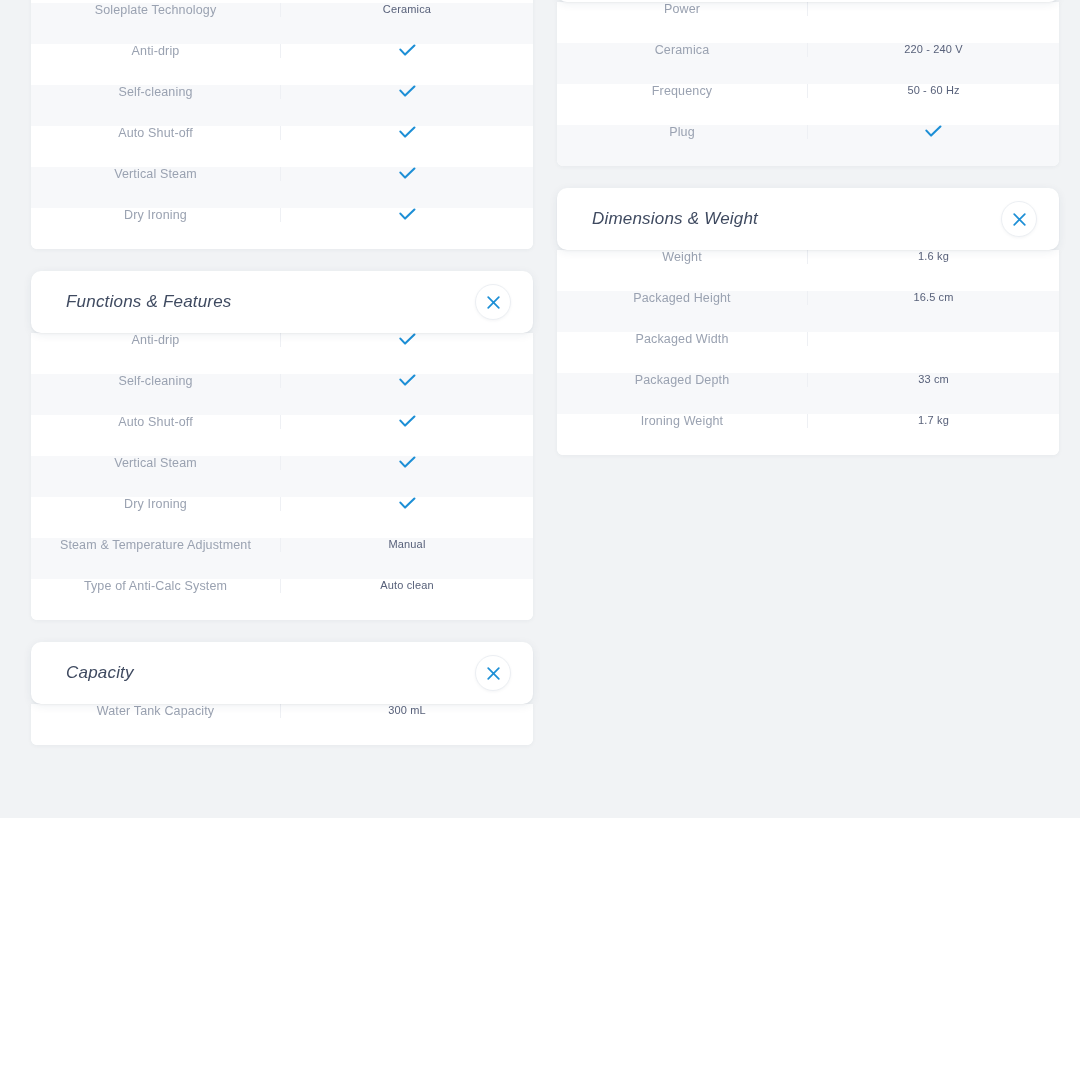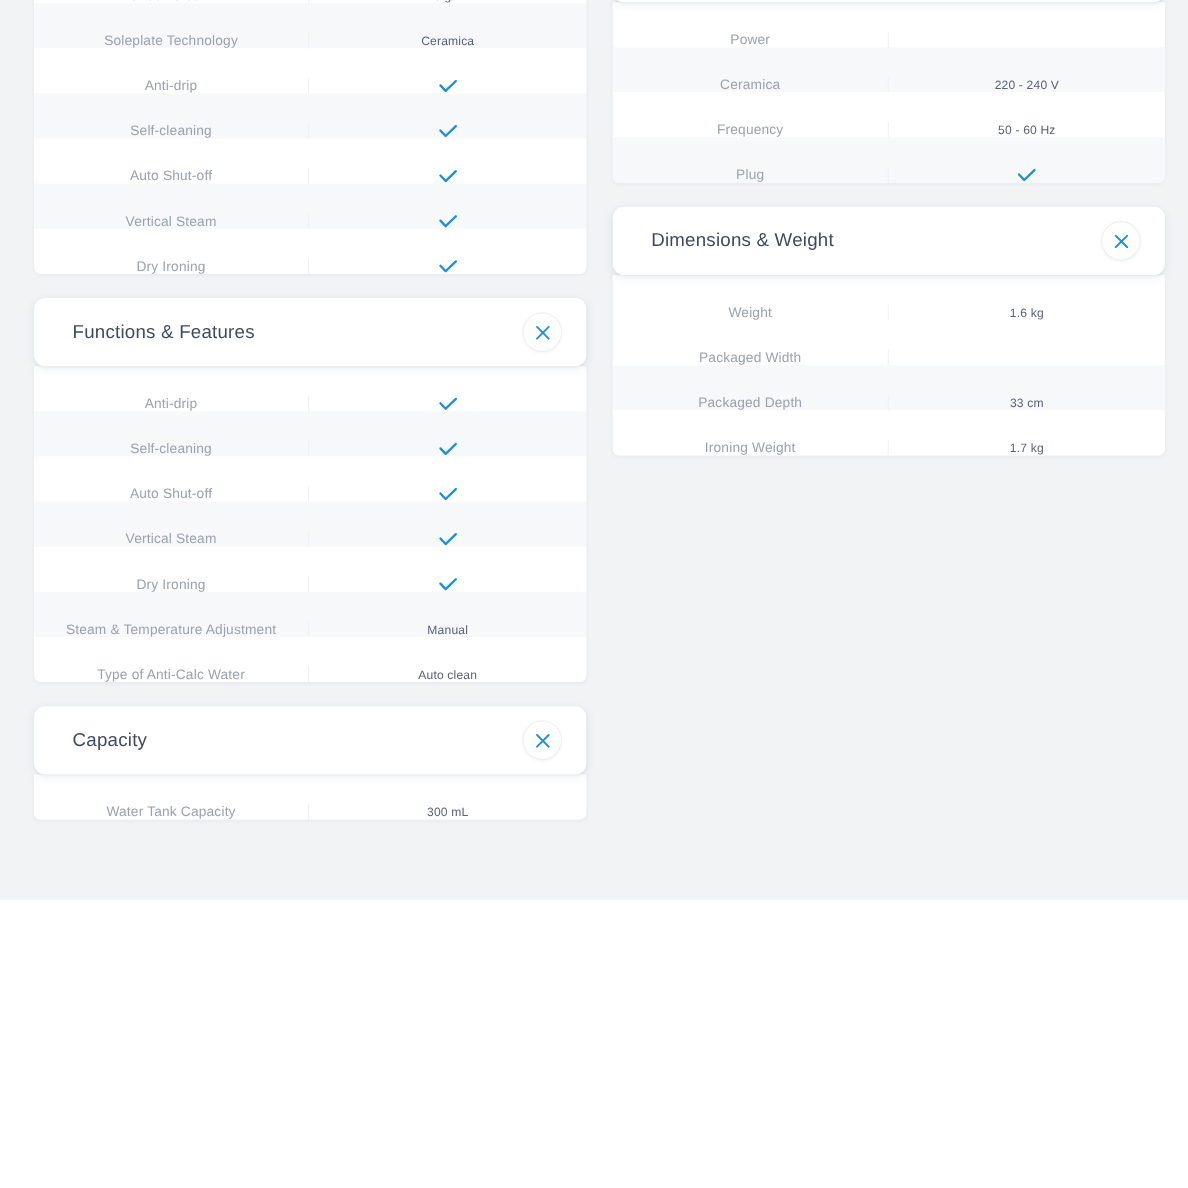--- a/index.html
+++ b/index.html
@@ -56,20 +56,21 @@
     padding: 0 22px 0 35px;
     margin-bottom: 0;
     z-index: 3;
   }
   .sect-title {
     font-size: 17px;
     color: #3f4a60;
     letter-spacing: 0.2px;
     font-weight: 400;
     white-space: nowrap;
+    font-style: italic;
   }
   .close-btn {
     width: 34px;
     height: 34px;
     border-radius: 50%;
     border: 1px solid #eceff3;
     background: #ffffff;
     display: flex;
     align-items: center;
     justify-content: center;
@@ -92,21 +93,21 @@
   .spec-table {
     position: relative;
     background: #ffffff;
     border-radius: 0 0 6px 6px;
     overflow: hidden;
     box-shadow: 0 1px 4px rgba(30, 50, 80, 0.05);
     z-index: 1;
   }
   .spec-row {
     display: flex;
-    align-items: flex-end;
+    align-items: flex-start;
     height: 41px;
     background: #ffffff;
   }
   .spec-row.alt { background: #f7f8fa; }
 
   .spec-label {
     width: 250px;
     flex: none;
     display: flex;
     align-items: center;
@@ -244,21 +245,21 @@
               <svg class="check-icon" width="17" height="13" viewBox="0 0 17 13" aria-hidden="true">
                 <path d="M1.4 5.6 L6.1 10.6 L15.4 1.6" stroke="#1d8fd6" stroke-width="2.1" stroke-linecap="round" stroke-linejoin="round" fill="none"></path>
               </svg>
             </div>
           </div>
           <div class="spec-row alt">
             <div class="spec-label">Steam &amp; Temperature Adjustment</div>
             <div class="spec-value">Manual</div>
           </div>
           <div class="spec-row">
-            <div class="spec-label">Type of Anti-Calc Water</div>
+            <div class="spec-label">Type of Anti-Calc System</div>
             <div class="spec-value">Auto clean</div>
           </div>
         </div>
         <div class="gap"></div>
         <div class="sect-head">
           <div class="sect-title">Capacity</div>
           <div class="close-btn" role="button">
             <svg class="close-icon" width="13" height="13" viewBox="0 0 13 13" aria-hidden="true">
               <path d="M1.2 1.2 L11.8 11.8 M11.8 1.2 L1.2 11.8" stroke="#1d8fd6" stroke-width="1.7" stroke-linecap="round" fill="none"></path>
             </svg>
@@ -301,20 +302,24 @@
             <svg class="close-icon" width="13" height="13" viewBox="0 0 13 13" aria-hidden="true">
               <path d="M1.2 1.2 L11.8 11.8 M11.8 1.2 L1.2 11.8" stroke="#1d8fd6" stroke-width="1.7" stroke-linecap="round" fill="none"></path>
             </svg>
           </div>
         </div>
         <div class="spec-table">
           <div class="spec-row">
             <div class="spec-label">Weight</div>
             <div class="spec-value">1.6 kg</div>
           </div>
+          <div class="spec-row alt">
+            <div class="spec-label">Packaged Height</div>
+            <div class="spec-value">16.5 cm</div>
+          </div>
           <div class="spec-row">
             <div class="spec-label">Packaged Width</div>
           </div>
           <div class="spec-row alt">
             <div class="spec-label">Packaged Depth</div>
             <div class="spec-value">33 cm</div>
           </div>
           <div class="spec-row">
             <div class="spec-label">Ironing Weight</div>
             <div class="spec-value">1.7 kg</div>

